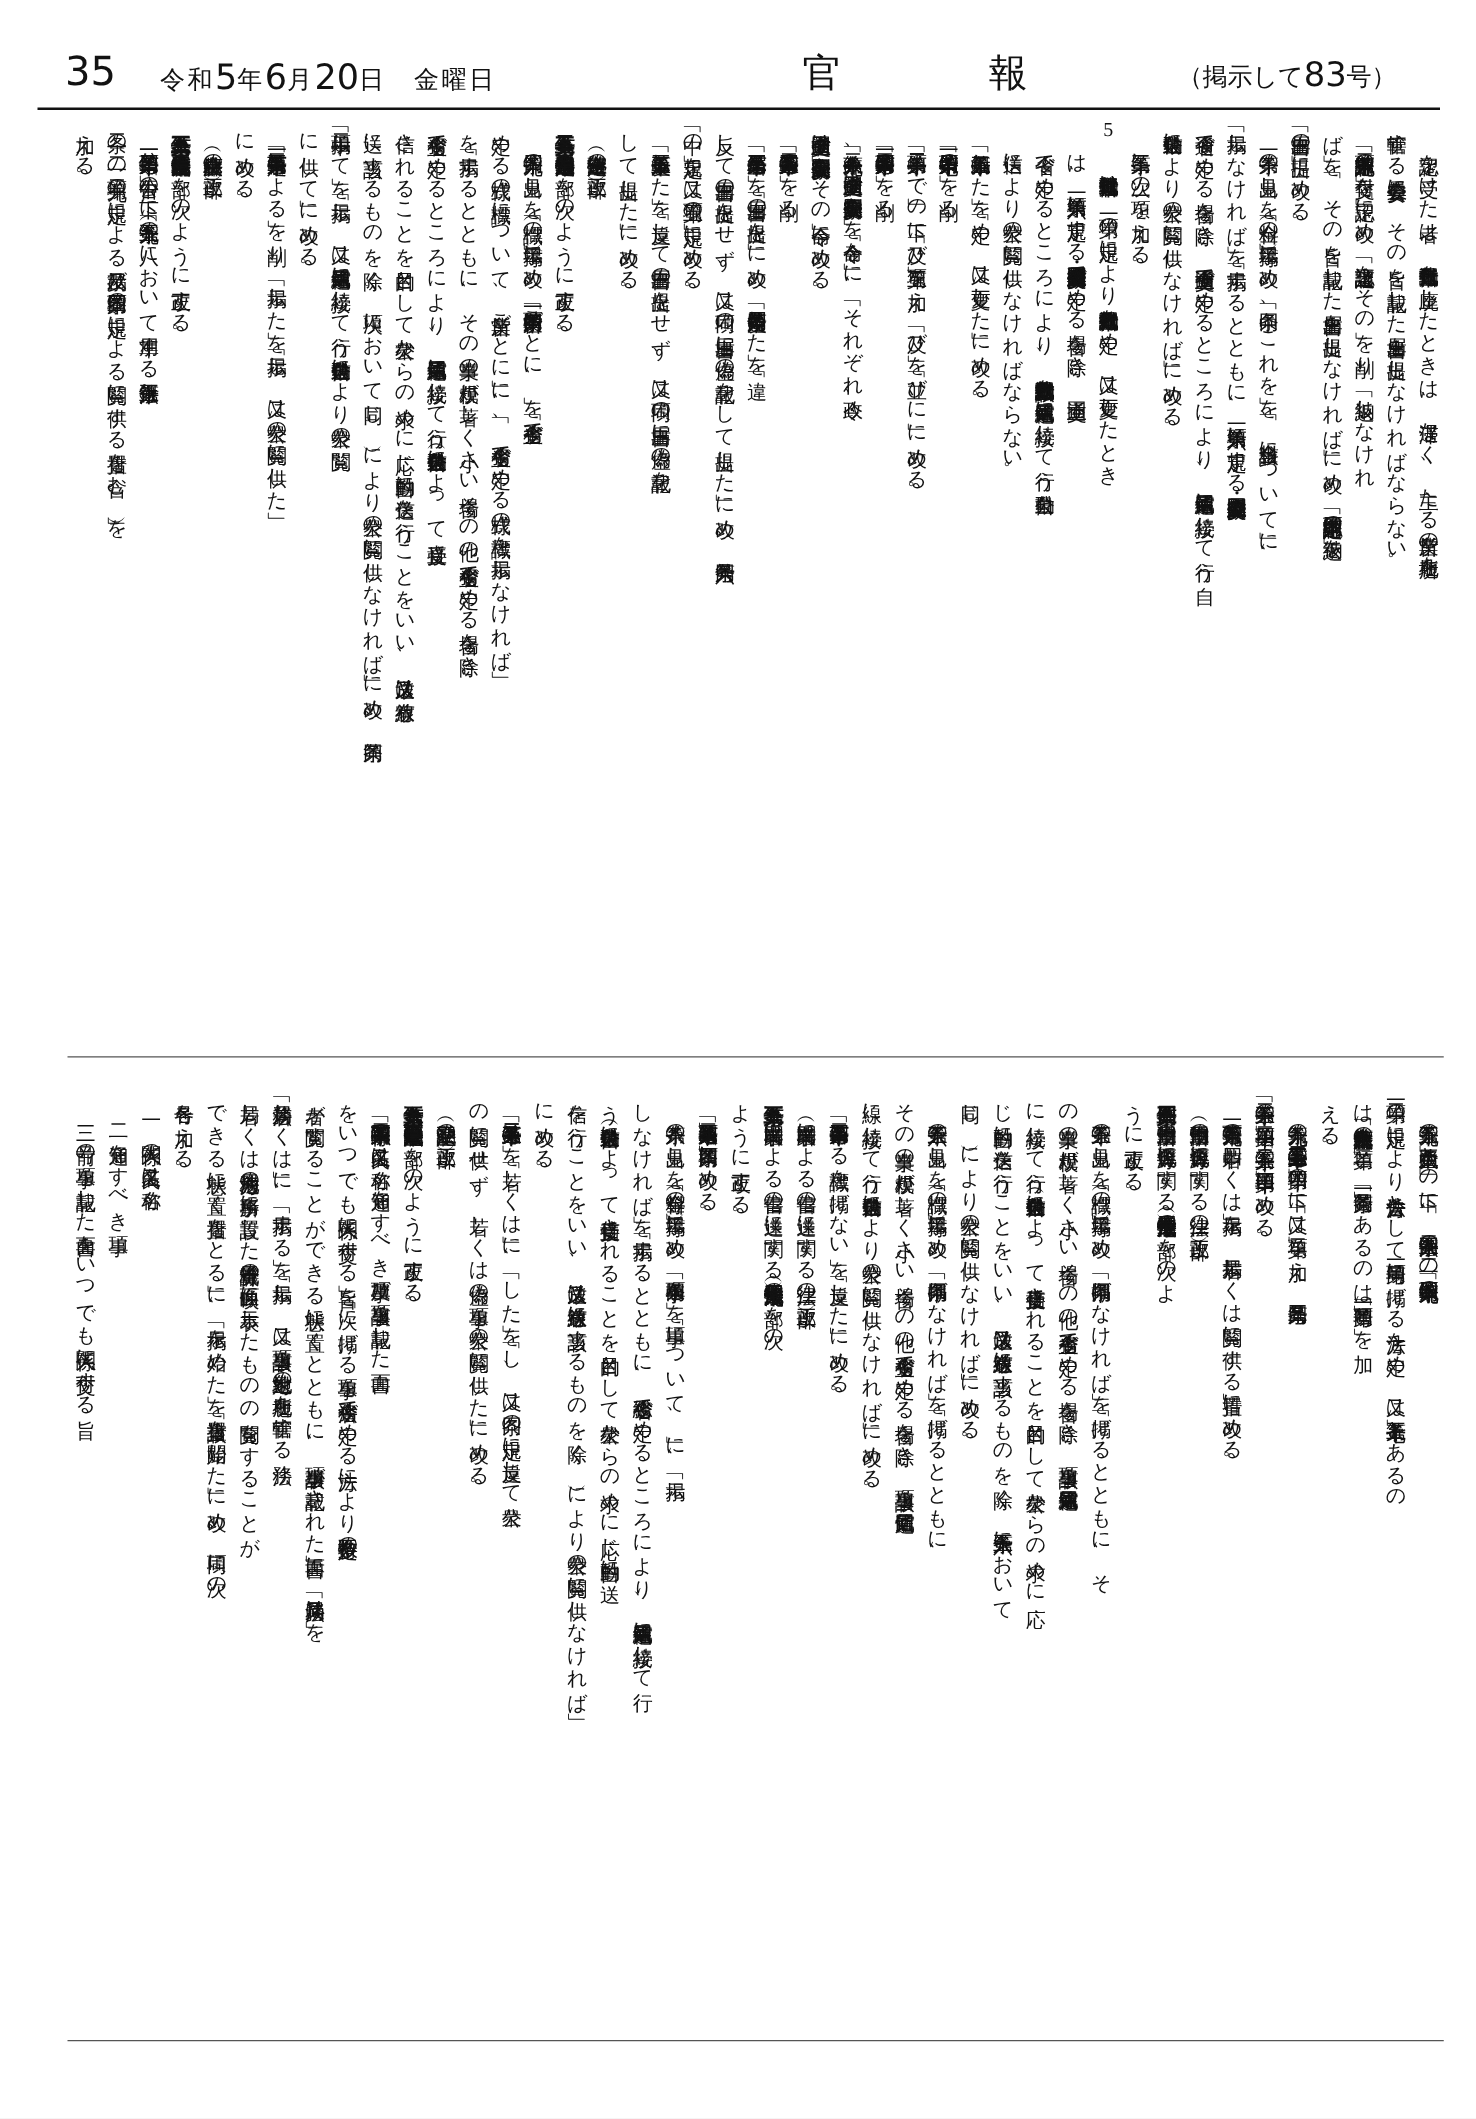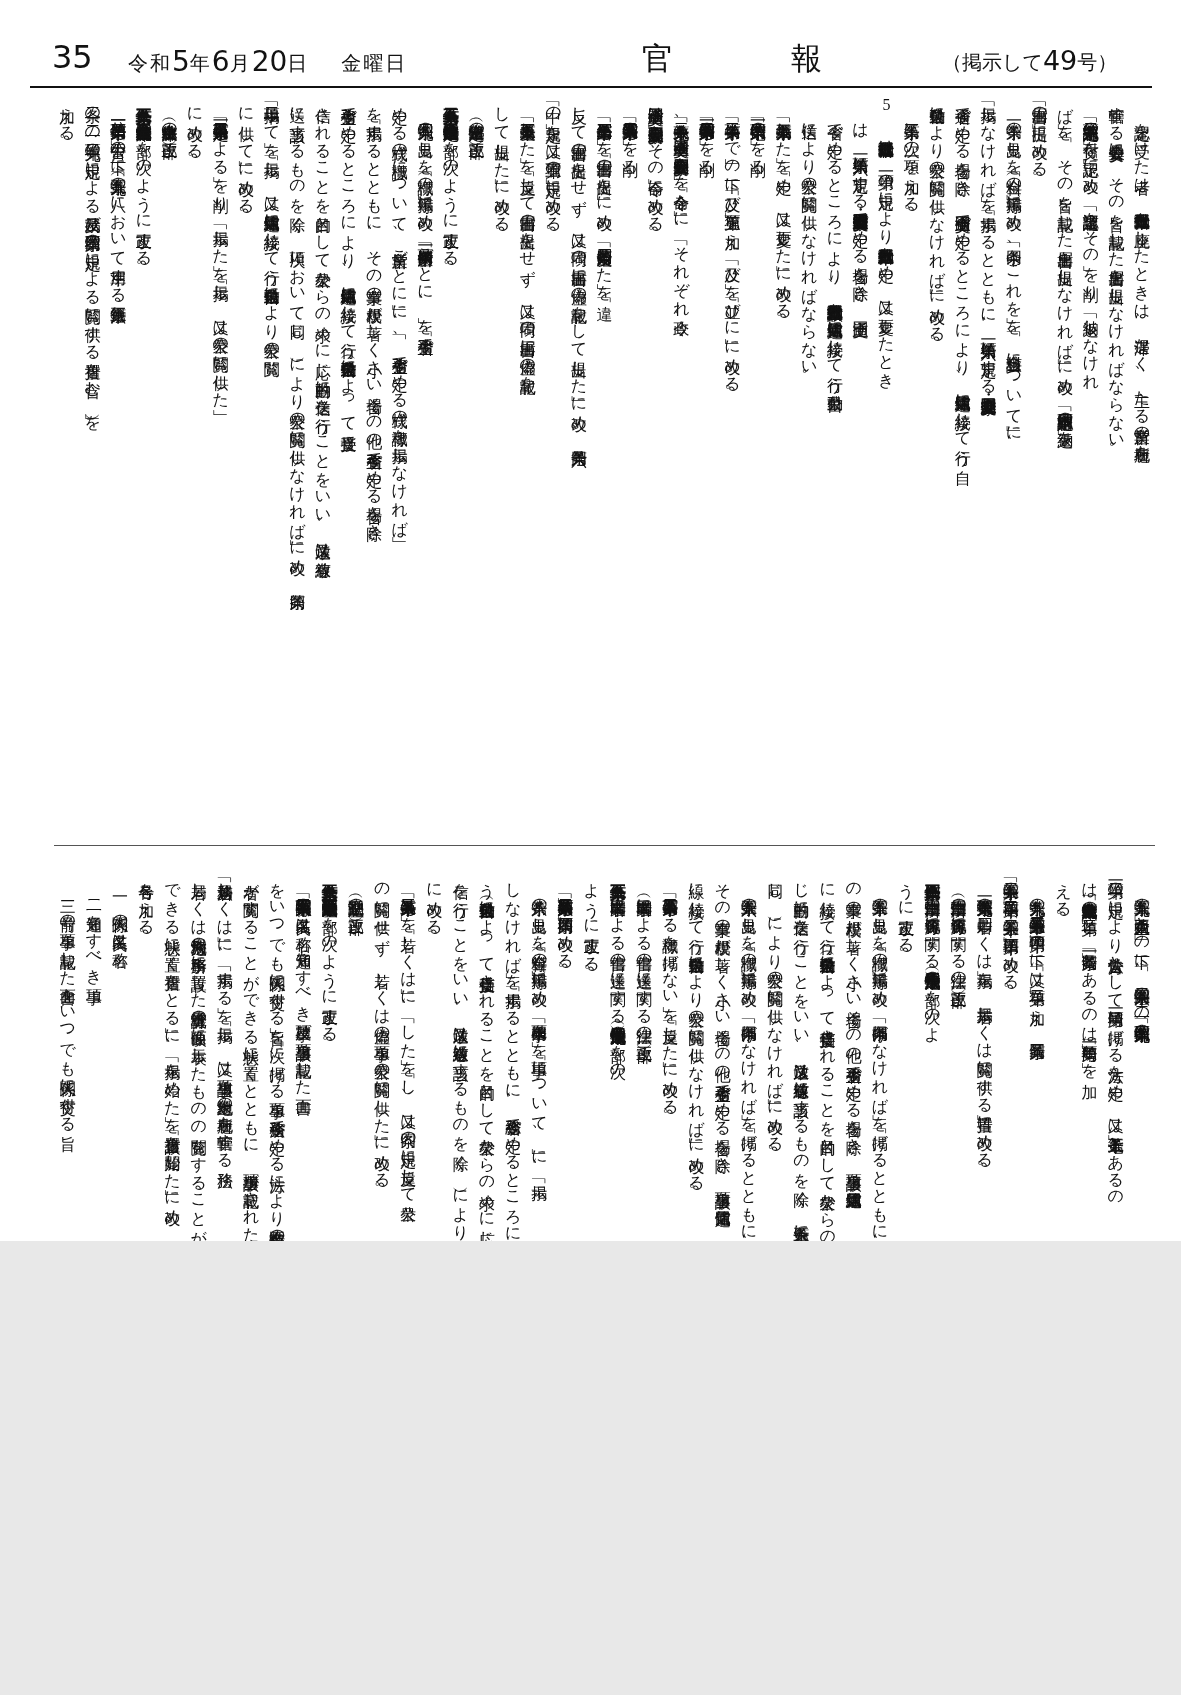--- a/index.html
+++ b/index.html
@@ -1,25 +1,25 @@
 <!DOCTYPE html>
 <html lang="ja"><head>
 <meta charset="utf-8">
 <style>
   html,body{margin:0;padding:0;background:#e8e8e8;}
   .page{
-    position:relative;width:1181px;height:1241px;background:#ffffff;
+    position:relative;width:1181px;height:1695px;background:#ffffff;
     font-family:"Liberation Serif","DejaVu Serif",serif;color:#121212;
     overflow:hidden;
   }
   
   .hdr-pagenum{position:absolute;left:52px;top:38px;font-size:32px;font-family:"DejaVu Sans",sans-serif;}
   .hdr-date{position:absolute;left:128px;top:44px;font-size:20px;letter-spacing:2px;white-space:nowrap;}
   .hdr-date .num{font-size:28px;font-family:"DejaVu Sans",sans-serif;letter-spacing:0;position:relative;top:1px;}
-  .hdr-weekday{margin-left:32px;}
+  .hdr-weekday{margin-left:22px;}
   .hdr-title{position:absolute;left:642px;top:38px;font-size:31px;display:flex;gap:118px;}
   .hdr-issue{position:absolute;left:942px;top:44px;font-size:20px;white-space:nowrap;}
   .hdr-issue .num{font-size:27px;font-family:"DejaVu Sans",sans-serif;position:relative;top:1px;}
   .rule{position:absolute;background:#111;}
   .rule-header{left:30px;top:86px;width:1122px;height:2px;}
   .rule-mid{left:54px;top:845px;width:1101px;height:1px;background:#555;}
   .rule-bottom{left:54px;top:1632px;width:1101px;height:1px;background:#555;}
   
   .vblock{
     position:absolute;right:26px;width:1102px;
@@ -43,21 +43,21 @@
   <div class="hdr-date">
     <span>令和</span><span class="num">5</span><span>年</span><span class="num">6</span><span>月</span><span class="num">20</span><span>日</span><span class="hdr-weekday">金曜日</span>
   </div>
 
   <div class="hdr-title">
     <span>官</span>
     <span>報</span>
   </div>
 
   <div class="hdr-issue">
-    <span>（掲示して</span><span class="num">49</span><span>号）</span>
+    <span>（掲示して</span><span class="num">83</span><span>号）</span>
   </div>
 
   <div class="rule rule-header"></div>
 
   <div class="vblock vblock-top" id="vblock-top">
       <div class="col"><span>　認定を受けた者は、自動車運転代行業を廃止したときは、遅滞なく、主たる営業所の所在地を</span></div>
       <div class="col"><span>管轄する公安委員会に、その旨を記載した届出書を提出しなければならない。</span></div>
       <div class="col"><span>　第九条第二項中「認定証の交付」を「認定」に改め、「当該認定証をその」を削り、「返納しなけれ</span></div>
       <div class="col"><span>ば」を「、その旨を記載した届出書を提出しなければ」に改め、同条第三項中「認定証の返納」を</span></div>
       <div class="col"><span>「届出書の提出」に改める。</span></div>

